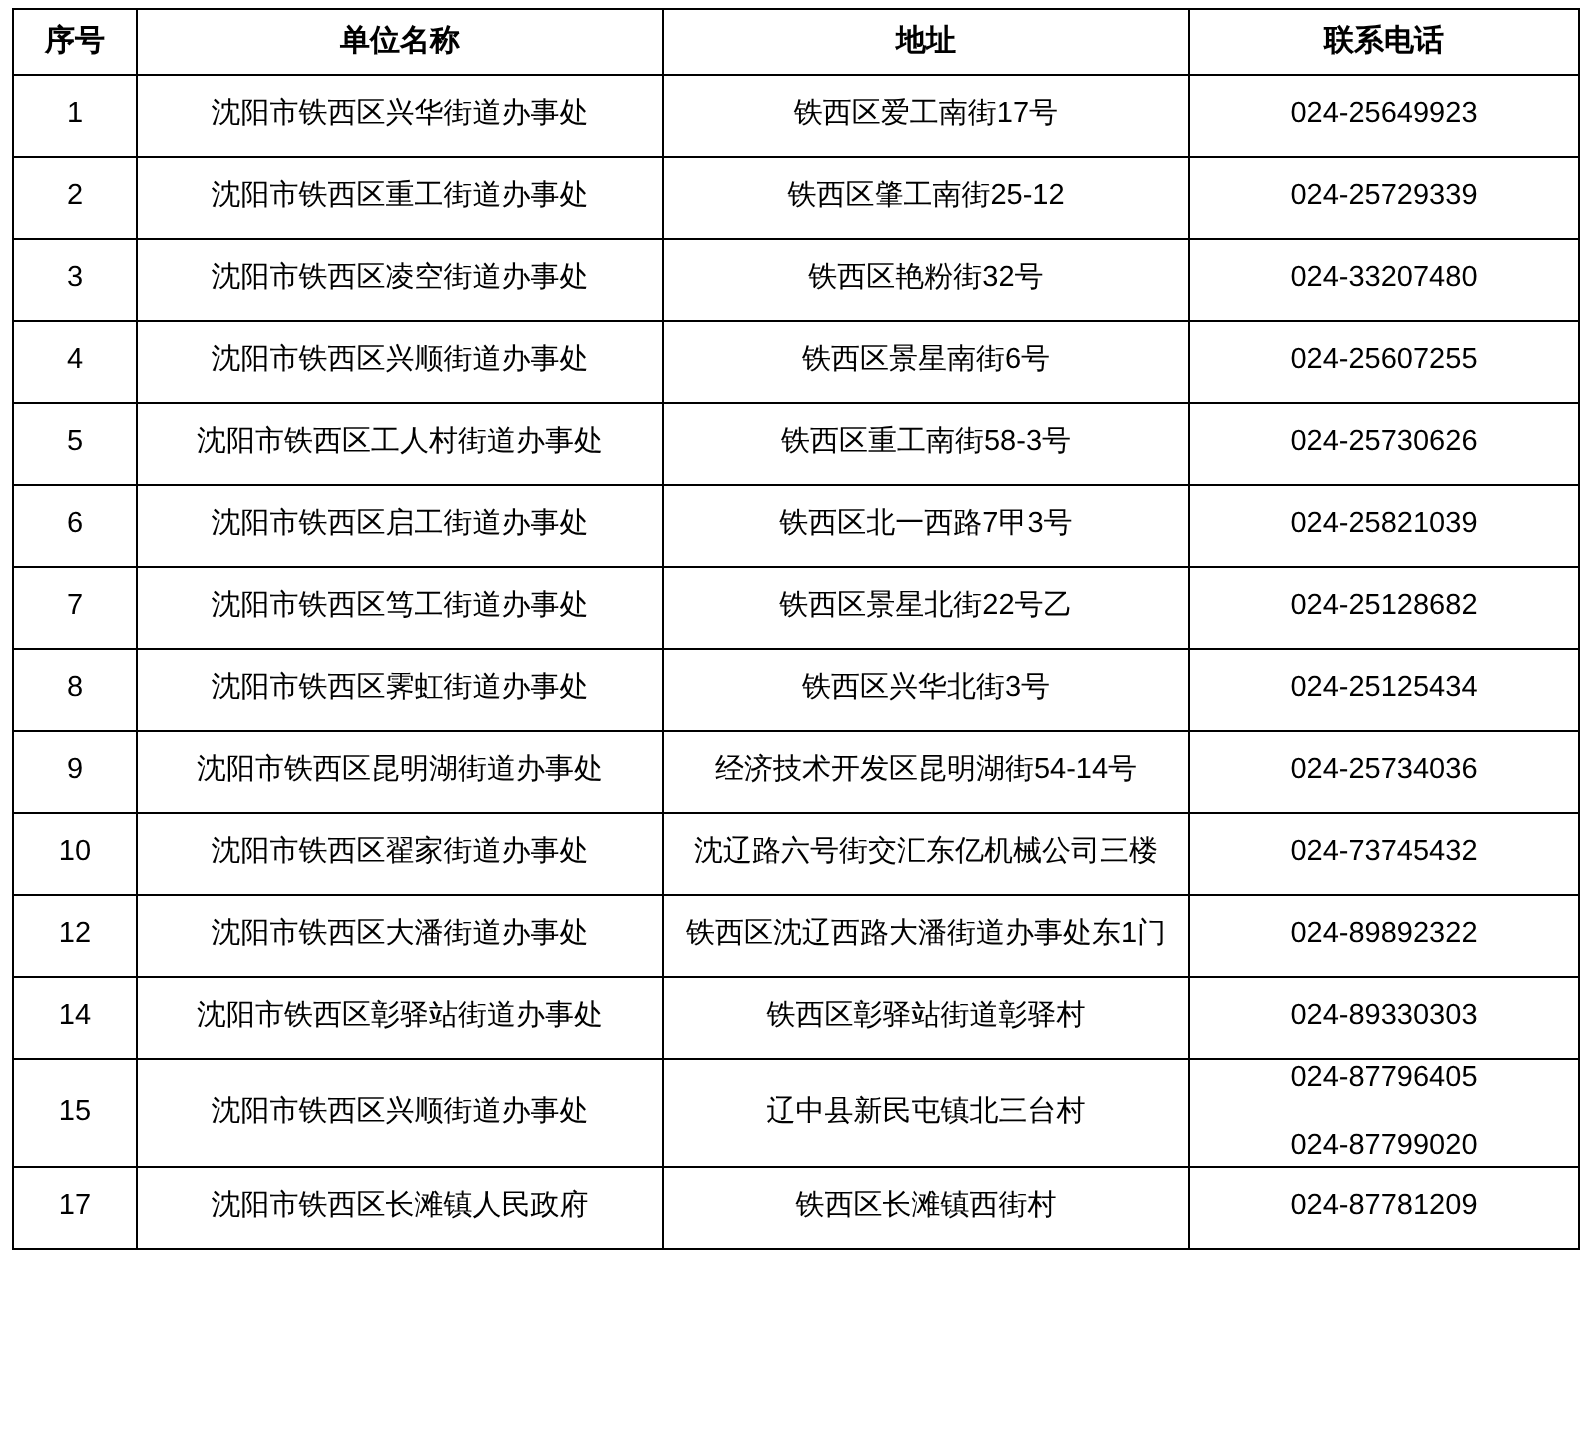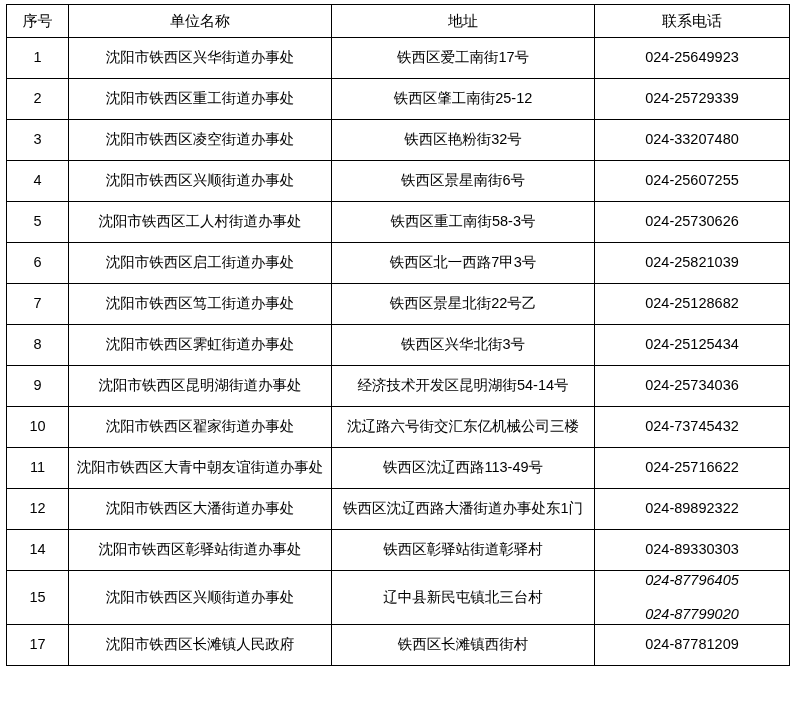--- a/index.html
+++ b/index.html
@@ -24,39 +24,38 @@
   #contact-table td {
     border: 1px solid #000000;
     text-align: center;
     vertical-align: middle;
     font-size: 14.5px;
     line-height: 1.35;
     padding: 0 2px;
     white-space: nowrap;
   }
   #contact-table thead th {
-    font-weight: normal;
+    font-weight: bold;
     height: 32px;
     font-size: 15px;
   }
   #contact-table tbody td {
     height: 40px;
     font-weight: normal;
   }
   .col-index  { width: 62px; }
   .col-name   { width: 263px; }
   .col-addr   { width: 263px; }
   .col-phone  { width: 195px; }
   .phone-multi {
     display: flex;
     flex-direction: column;
     justify-content: center;
     gap: 14px;
     height: 100%;
-    font-style: italic;
   }
   tr.tall td { height: 76px; }
 </style>
 </head>
 <body>
 
 <table id="contact-table">
   <colgroup>
     <col class="col-index">
     <col class="col-name">
@@ -126,26 +125,20 @@
         <td>经济技术开发区昆明湖街54-14号</td>
         <td>024-25734036</td>
       </tr>
       <tr>
         <td>10</td>
         <td>沈阳市铁西区翟家街道办事处</td>
         <td>沈辽路六号街交汇东亿机械公司三楼</td>
         <td>024-73745432</td>
       </tr>
       <tr>
-        <td>11</td>
-        <td>沈阳市铁西区大青中朝友谊街道办事处</td>
-        <td>铁西区沈辽西路113-49号</td>
-        <td>024-25716622</td>
-      </tr>
-      <tr>
         <td>12</td>
         <td>沈阳市铁西区大潘街道办事处</td>
         <td>铁西区沈辽西路大潘街道办事处东1门</td>
         <td>024-89892322</td>
       </tr>
       <tr>
         <td>14</td>
         <td>沈阳市铁西区彰驿站街道办事处</td>
         <td>铁西区彰驿站街道彰驿村</td>
         <td>024-89330303</td>

